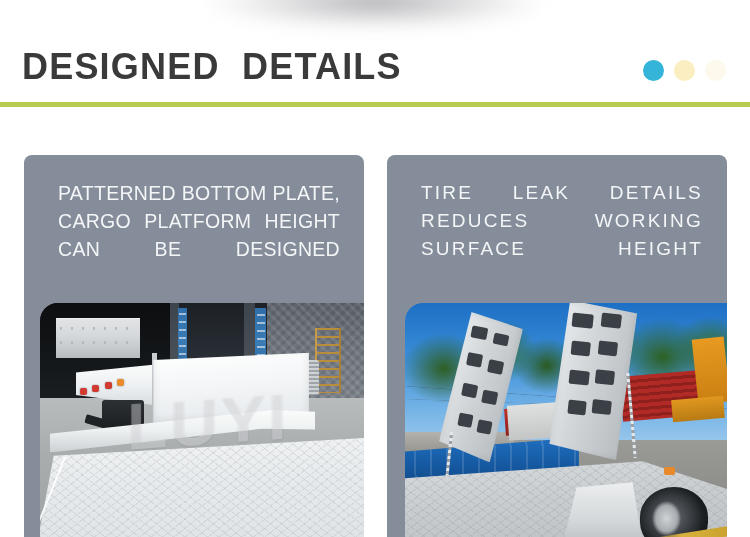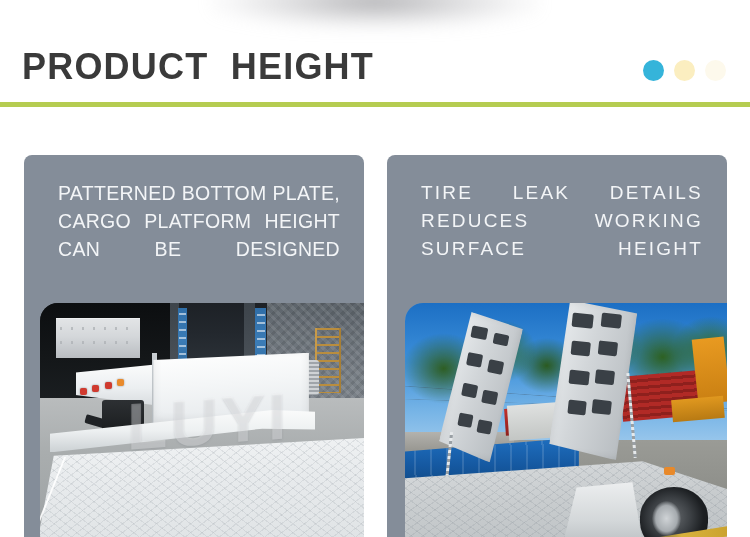--- a/index.html
+++ b/index.html
@@ -412,21 +412,21 @@
   }
 </style>
 </head>
 <body>
 
 <div class="page">
 
   <div class="top-shadow"></div>
 
   <div class="header">
-    <div class="page-title">PRODUCT  HEIGHT</div>
+    <div class="page-title">DESIGNED  DETAILS</div>
 
     <div class="dots">
       <span class="dot" style="background:#35b4da"></span>
       <span class="dot" style="background:#fbeec0"></span>
       <span class="dot" style="background:#fdf9ec"></span>
     </div>
   </div>
 
   <div class="divider"></div>
 

